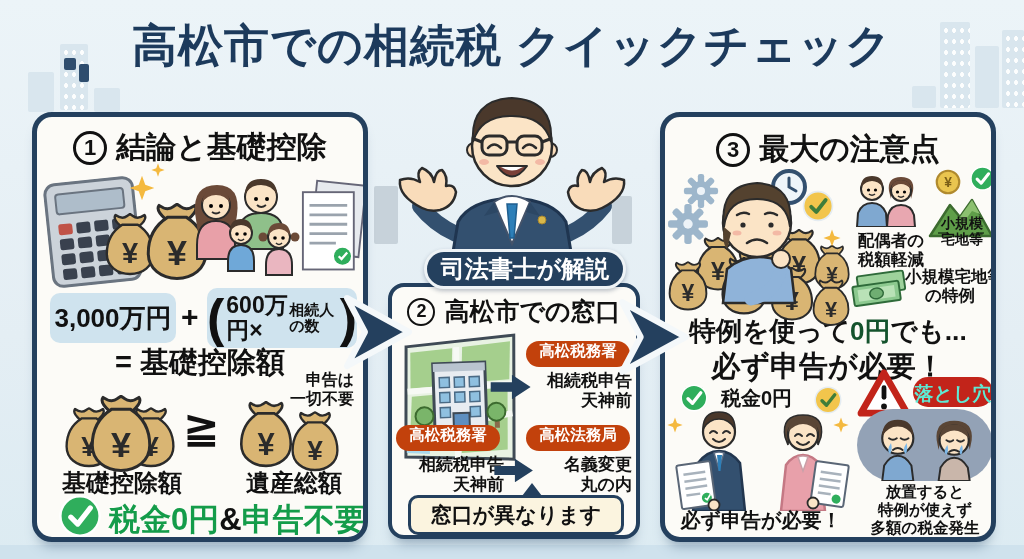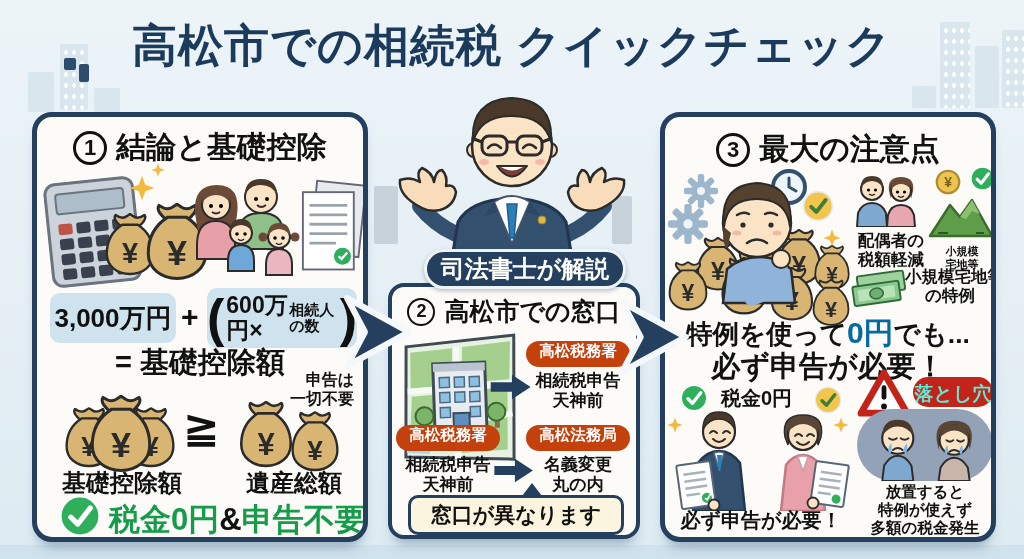--- a/index.html
+++ b/index.html
@@ -16,21 +16,21 @@
     box-shadow:0 10px 12px -6px rgba(70,100,130,.5);overflow:hidden;box-sizing:border-box;}
   .numc{display:inline-flex;width:34px;height:34px;border:3px solid #111;border-radius:50%;
     align-items:center;justify-content:center;font-size:22px;font-weight:700;flex:0 0 auto;box-sizing:border-box;}
   .numc.sm{width:28px;height:28px;font-size:18px;border-width:2.5px;}
   .phead{position:absolute;left:0;right:0;display:flex;justify-content:center;align-items:center;
     gap:9px;font-weight:800;white-space:nowrap;}
   .fbox{position:absolute;background:#cfe3ee;border-radius:10px;display:flex;
     align-items:center;justify-content:center;font-weight:800;}
   .pill{position:absolute;background:#c2410c;color:#fff;border-radius:14px;
     display:flex;align-items:flex-start;justify-content:center;font-weight:700;white-space:nowrap;}
-  .offtxt{position:absolute;text-align:center;font-weight:800;line-height:1.18;white-space:nowrap;}
+  .offtxt{position:absolute;text-align:right;font-weight:800;line-height:1.18;white-space:nowrap;}
   .callout{position:absolute;background:#fbf4df;border:3px solid #24405e;border-radius:10px;
     display:flex;align-items:center;justify-content:center;font-weight:800;}
   .notch{position:absolute;width:0;height:0;border:10px solid transparent;border-top:none;
     border-bottom:13px solid #24405e;}
   .lbl{position:absolute;text-align:center;font-weight:800;line-height:1.16;white-space:nowrap;}
   .badge{position:absolute;background:#24405e;color:#fff;border:3px solid #eef3f6;border-radius:20px;
     display:flex;align-items:center;justify-content:center;font-weight:800;white-space:nowrap;
     box-shadow:0 2px 4px rgba(30,50,80,.3);}
   .oval{position:absolute;background:#93a2b6;border-radius:38px;}
   .redpill{position:absolute;background:#c2241a;color:#5eead4;border-radius:16px;display:flex;
@@ -453,34 +453,34 @@
     </div>
     <svg class="abs" style="left:270px;top:52px" width="26" height="26" viewBox="0 0 30 30">
         <use href="#sym-coin"></use>
       </svg>
     <svg class="abs" style="left:304px;top:48px" width="27" height="27" viewBox="0 0 40 40">
         <use href="#sym-check-g"></use>
       </svg>
     <svg class="abs" style="left:262px;top:78px" width="68" height="44" viewBox="0 0 66 44">
         <use href="#sym-mtn"></use>
       </svg>
-    <div class="lbl" style="left:266px;top:128px;width:62px;font-size:11px">
+    <div class="lbl" style="left:266px;top:98px;width:62px;font-size:14px">
       <span>小規模</span><br>
       <span>宅地等</span>
     </div>
     <svg class="abs" style="left:184px;top:152px" width="62" height="42" viewBox="0 0 64 42">
         <use href="#sym-bills"></use>
       </svg>
     <div class="lbl" style="left:240px;top:150px;width:90px;font-size:16.5px">
       <span>小規模宅地等</span><br>
       <span>の特例</span>
     </div>
 
     <div class="abs" style="left:0;top:196px;width:100%;text-align:center;font-size:26.5px;font-weight:800;white-space:nowrap">
-      <span>特例を使って</span><span style="color:#0369a1;font-size:30px">0円</span><span>でも...</span>
+      <span>特例を使って</span><span style="color:#14532d;font-size:26px">0円</span><span>でも...</span>
     </div>
     <div class="abs" style="left:0;top:230px;width:100%;text-align:center;font-size:29px;font-weight:800;white-space:nowrap">必ず申告が必要！</div>
 
     <svg class="abs" style="left:14px;top:266px" width="30" height="30" viewBox="0 0 40 40">
         <use href="#sym-check-g"></use>
       </svg>
     <div class="abs" style="left:56px;top:268px;font-size:20px;font-weight:800;white-space:nowrap">税金0円</div>
     <svg class="abs" style="left:148px;top:268px" width="30" height="30" viewBox="0 0 40 40">
         <use href="#sym-check-y"></use>
       </svg>

